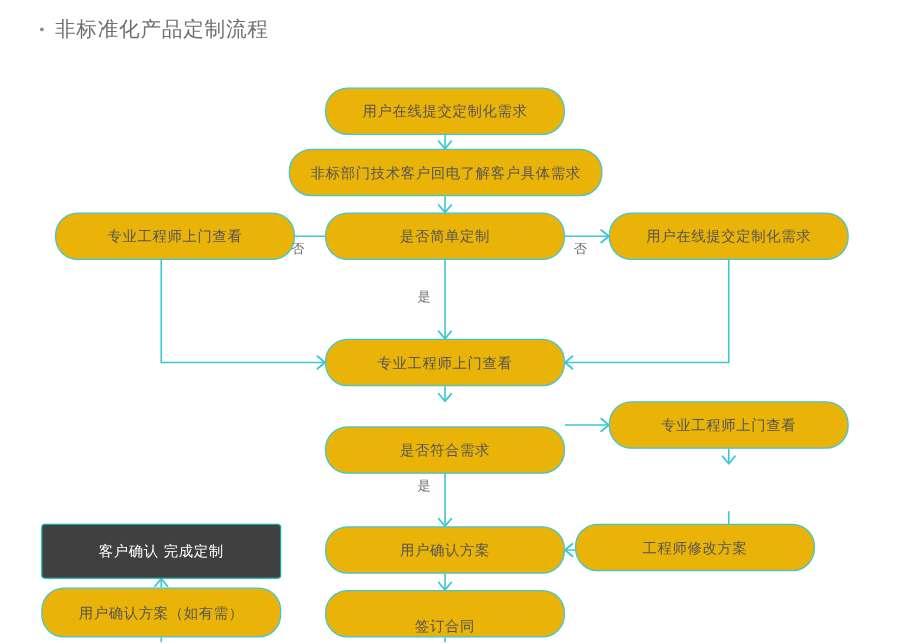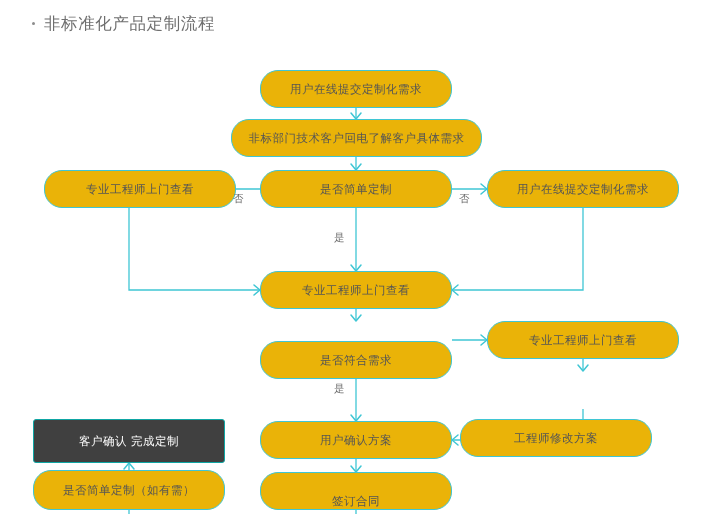--- a/index.html
+++ b/index.html
@@ -194,21 +194,21 @@
       <div class="node" style="left: 260px; top: 421px; width: 192px; height: 38px;">
         <span>用户确认方案</span>
       </div>
       <div class="node" style="left: 260px; top: 472px; width: 192px; height: 38px; align-items: flex-end;">
         <span>签订合同</span>
       </div>
       <div class="node highlight" style="left: 33px; top: 419px; width: 192px; height: 44px;">
         <span>客户确认 完成定制</span>
       </div>
       <div class="node" style="left: 33px; top: 470px; width: 192px; height: 40px;">
-        <span>是否简单定制（如有需）</span>
+        <span>用户确认方案（如有需）</span>
       </div>
     </div>
   <div id="edge-labels">
       <div class="edge-label" style="left: 233px; top: 192px;">否</div>
       <div class="edge-label" style="left: 459px; top: 192px;">否</div>
       <div class="edge-label" style="left: 334px; top: 231px;">是</div>
       <div class="edge-label" style="left: 334px; top: 382px;">是</div>
     </div>
 
 </div>

